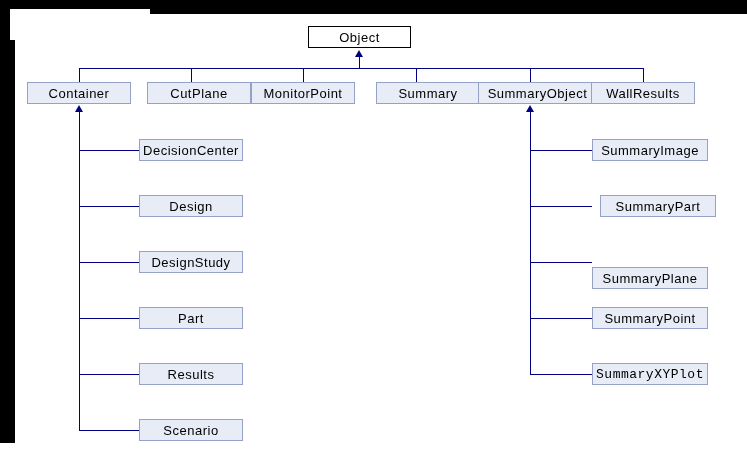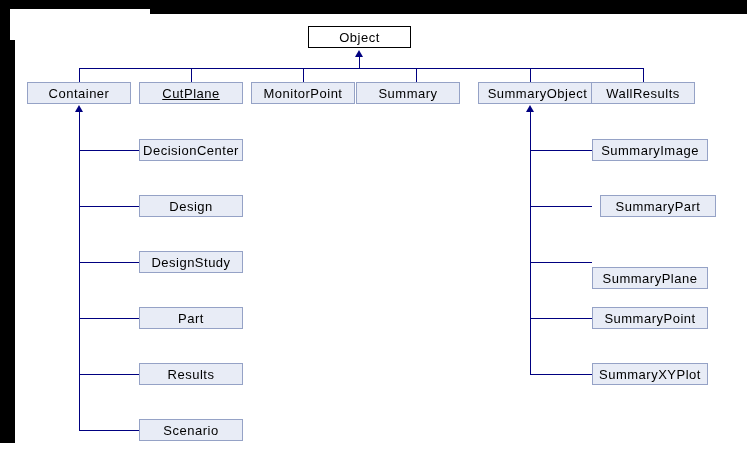--- a/index.html
+++ b/index.html
@@ -35,40 +35,40 @@
   }
   .cbox.root {
     background:var(--root-fill,#fff);
     border:1px solid var(--root-border,#000);
     width:103px;
     cursor:default;
   }
   
   #b-object        { left:308px; top:26px; }
   #b-container     { left:27px;  top:82px; }
-  #b-cutplane      { left:139px; top:82px;text-decoration:underline; }
+  #b-cutplane      { left:147px; top:82px; }
   #b-monitorpoint  { left:251px; top:82px; }
-  #b-summary       { left:356px; top:82px; }
+  #b-summary       { left:376px; top:82px; }
   #b-summaryobject { left:478px; top:82px; width:119px; }
   #b-wallresults   { left:591px; top:82px; }
   
   .leftcol  { left:139px; }
   #b-decisioncenter { top:139px; }
   #b-design         { top:195px; }
   #b-designstudy    { top:251px; }
   #b-part           { top:307px; }
   #b-results        { top:363px; }
   #b-scenario       { top:419px; }
   
   .rightcol { left:592px; width:116px; }
   #b-summaryimage  { top:139px; }
   #b-summarypart   { top:195px;margin-left:8px; }
   #b-summaryplane  { top:251px;margin-top:16px; }
   #b-summarypoint  { top:307px; }
-  #b-summaryxyplot { top:363px; }
+  #b-summaryxyplot { top:363px;font-family:Liberation Mono, monospace; }
 </style>
 </head>
 <body>
 
 <div class="frame" id="frame-top-left"></div>
 <div class="frame" id="frame-top-right"></div>
 <div class="frame" id="frame-left-upper"></div>
 <div class="frame" id="frame-left-lower"></div>
 
 <svg class="connectors" width="747" height="449">

